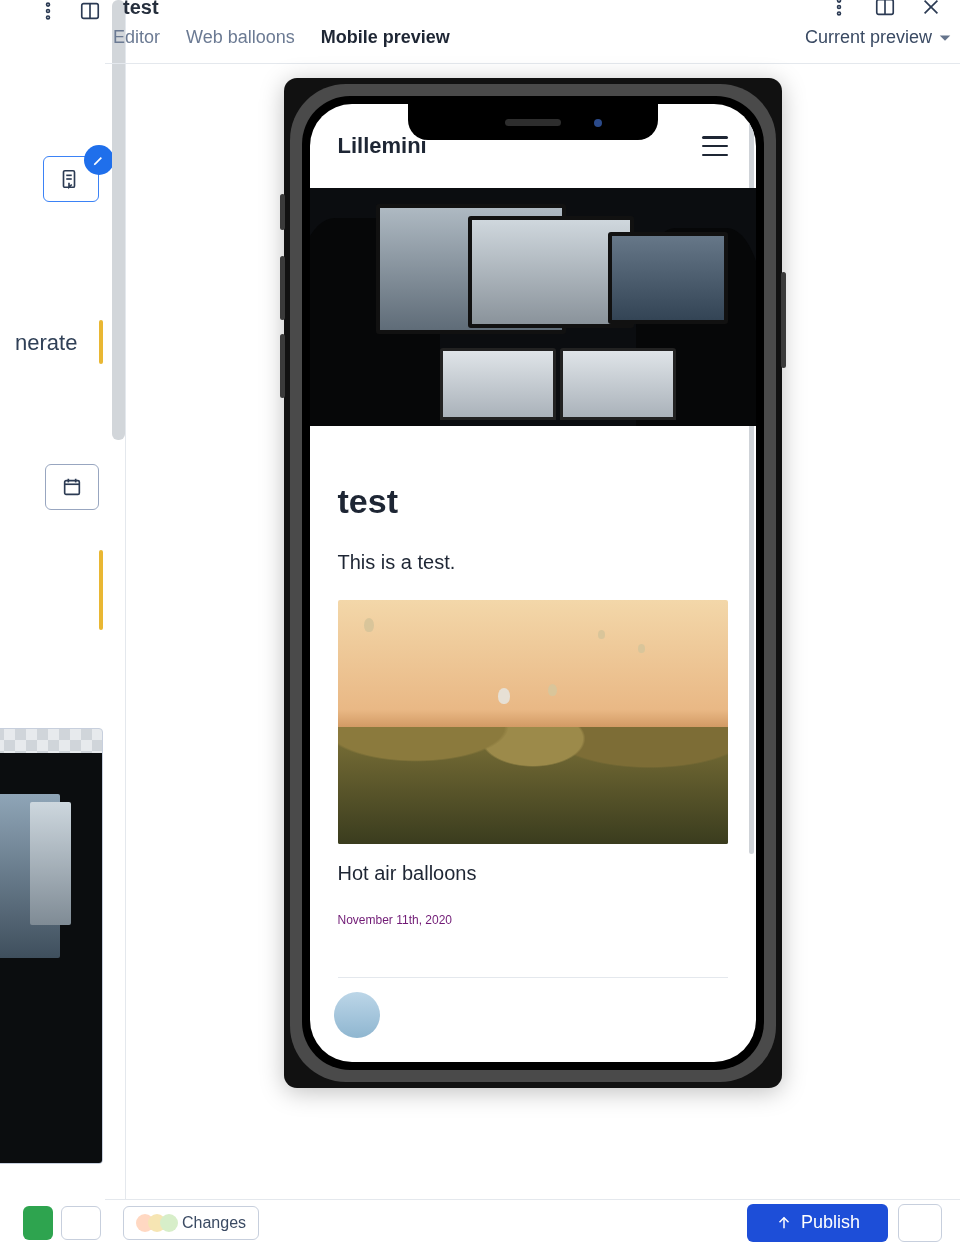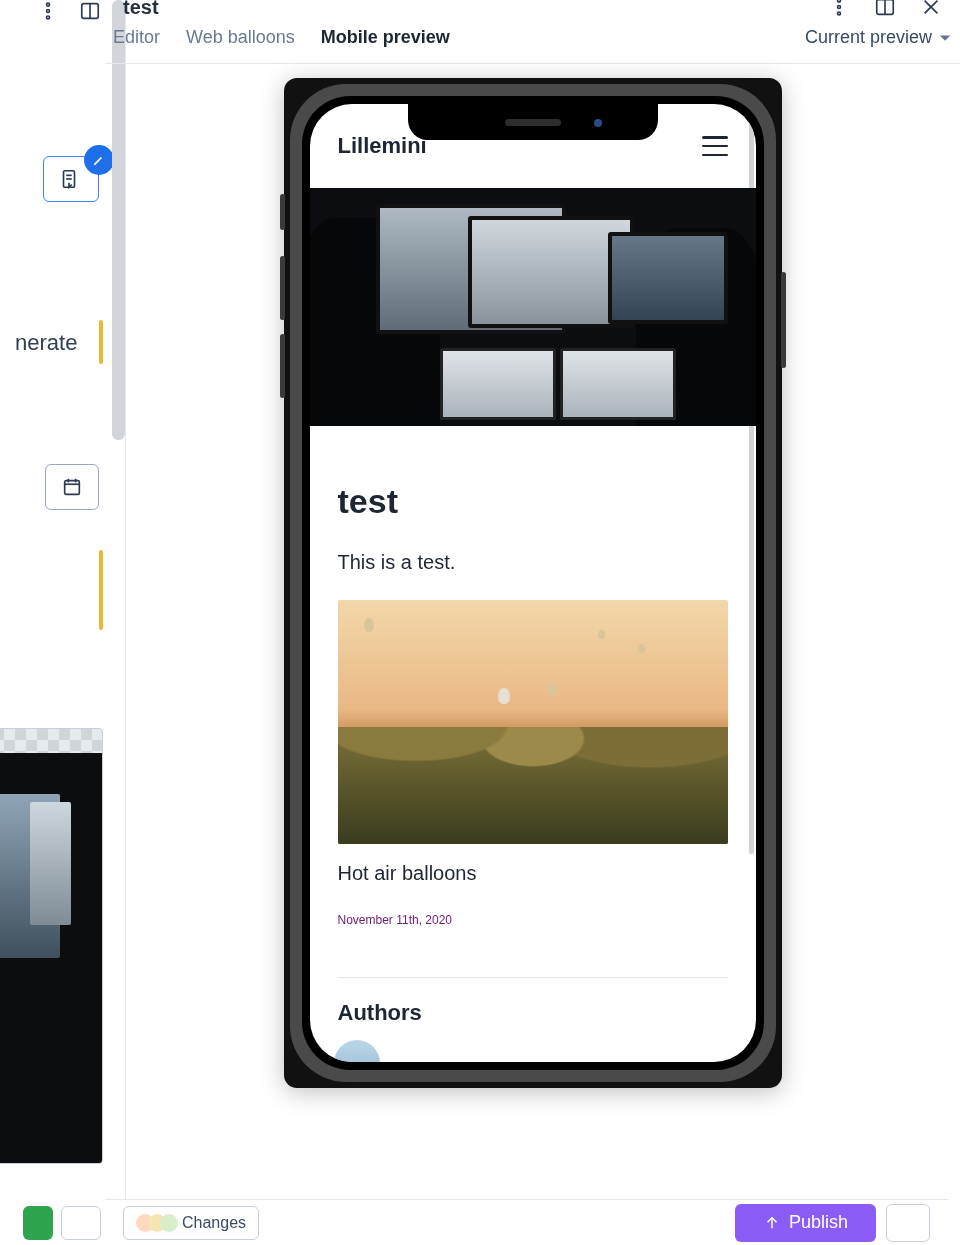--- a/index.html
+++ b/index.html
@@ -104,32 +104,32 @@
   .img2 .b3 { left:300px; top:44px; width:7px; height:9px; }
   .img2 .b4 { left:160px; top:88px; width:12px; height:16px; background:#e7e0d4; }
   .img2 .b5 { left:210px; top:84px; width:9px; height:12px; }
   .caption { font-size:20px; margin-top:18px; color:#1e2634; }
   .date { margin-top:28px; font-size:12px; color:#701a75; }
   .hr { height:1px; background:#e4e8ed; margin-top:50px; }
   .authors { font-size:22px; font-weight:700; margin-top:22px; color:#1e2634; }
   .avatar { width:46px; height:46px; border-radius:50%; background:linear-gradient(#bcd6e8,#8fb6d0); margin-top:14px; margin-left:-4px; }
 
   
-  .footer { position:absolute; left:0; right:12px; bottom:0; height:46px; border-top:1px solid #e4e8ed; background:#fff; display:flex; align-items:center; justify-content:space-between; padding:0 18px; }
+  .footer { position:absolute; left:0; right:0; bottom:0; height:46px; border-top:1px solid #e4e8ed; background:#fff; display:flex; align-items:center; justify-content:space-between; padding:0 18px; }
   .left-footer { position:absolute; left:-100px; bottom:0; display:flex; gap:8px; }
   .green-btn { background:#2ea44f; border-radius:6px; height:34px; width:30px; }
   .outline-btn { border:1px solid #c7cfdd; border-radius:6px; height:34px; width:40px; background:#fff; }
   .changes-pill { display:flex; align-items:center; gap:10px; border:1px solid #c7cfdd; border-radius:6px; height:34px; padding:0 12px; background:#fff; font-size:16px; color:#3a4a63; }
   .dots { display:flex; }
   .dots .d { width:18px; height:18px; border-radius:50%; margin-right:-6px; }
   .dots .d1 { background:#ffd8c2; }
   .dots .d2 { background:#f6e5b3; }
   .dots .d3 { background:#d7eec9; }
   .publish { display:flex; gap:10px; align-items:center; }
-  .publish-btn { background:#8b5cf6; color:#fff; height:38px; border-radius:6px; padding:0 28px; display:flex; align-items:center; gap:8px; font-size:18px; font-weight:500; }
+  .publish-btn { background:#1d4ed8; color:#fff; height:38px; border-radius:6px; padding:0 28px; display:flex; align-items:center; gap:8px; font-size:18px; font-weight:500; }
   .more-btn { border:1px solid #c7cfdd; border-radius:6px; height:38px; width:44px; background:#fff; }
 
   .sb-top-icons { position:absolute; right:24px; top:0; display:flex; gap:20px; }
   .sb-top-icons .icon svg { stroke:#2b3a53; }
 </style>
 </head>
 <body>
 
 <div class="left-col">
   <div class="sb-top-icons">
@@ -279,21 +279,20 @@
             <div class="balloon b1"></div>
               <div class="balloon b2"></div>
               <div class="balloon b3"></div>
               <div class="balloon b4"></div>
               <div class="balloon b5"></div>
           </div>
           <div class="caption">Hot air balloons</div>
 
           <div class="date">November 11th, 2020</div>
           <div class="hr"></div>
-          <div class="authors">Authors</div>
           <div class="avatar"></div>
         </div>
       </div>
     </div>
   </div>
 
   <div class="footer">
     <div style="position:relative;">
       <div class="left-footer">
         <div class="green-btn"></div>

